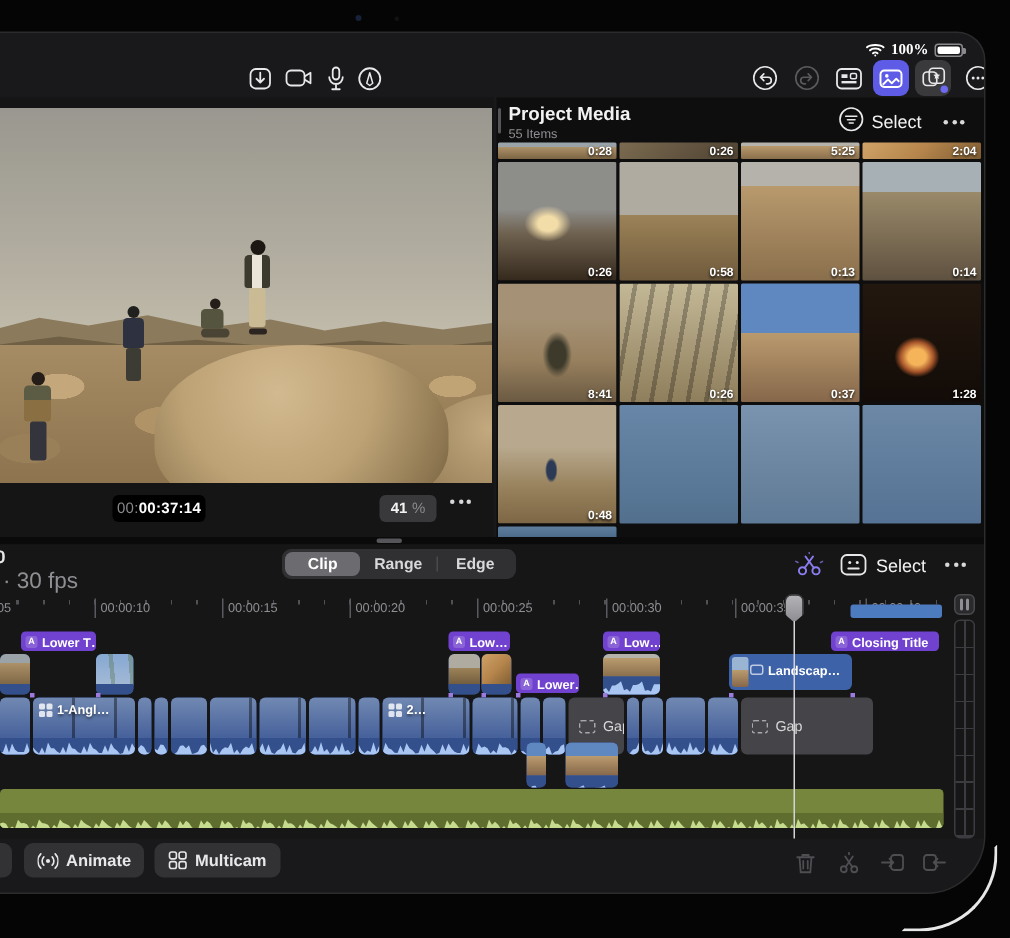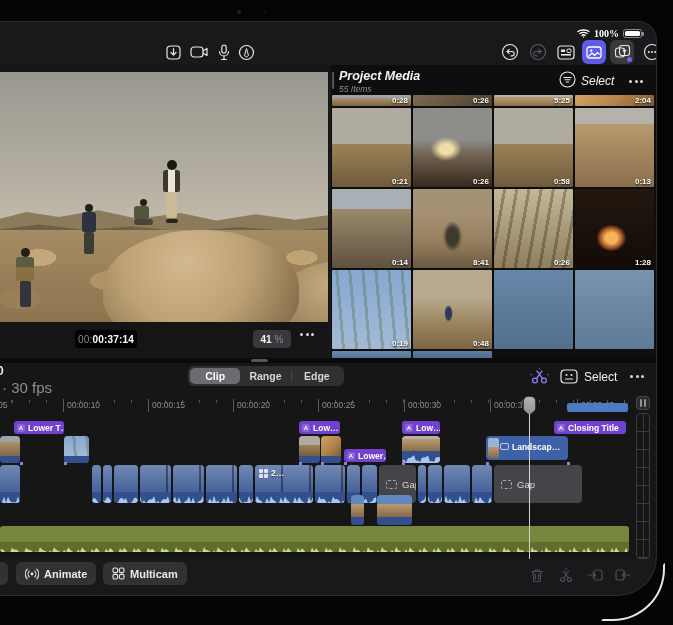--- a/index.html
+++ b/index.html
@@ -63,21 +63,21 @@
   .tc-pill .dimpart { color:#8a8a8e; font-weight:normal; }
   .zoom-pill { position:absolute; left:253px; width:38px; height:18px; background:#39393c; border-radius:4px;
                display:flex; align-items:center; justify-content:center; gap:3px; font-size:10px; }
   .zoom-pill .v { color:#f2f2f2; font-weight:bold; } .zoom-pill .u { color:#8a8a8e; }
   .dots3 { display:flex; gap:2.5px; align-items:center; }
   .dots3 i { width:3px; height:3px; border-radius:50%; background:#d8d8da; display:block; }
   .viewer-more { position:absolute; left:300px; top:8px; }
 
   
   .media-panel { position:absolute; left:331px; top:0; right:0; height:293px; background:#0e0e0f; }
-  .panel-header { position:absolute; left:0; top:2px; right:0; height:27px;font-style:italic; }
+  .panel-header { position:absolute; left:0; top:2px; right:0; height:27px; }
   .ph-accent { position:absolute; left:1px; top:5px; width:2px; height:17px; background:#55555a; border-radius:1px; }
   .ph-title { position:absolute; left:8px; top:2px; font-size:12.5px; font-weight:bold; color:#f2f2f2; }
   .ph-count { position:absolute; left:8px; top:17px; font-size:8.5px; color:#8e8e93; }
   .ph-filter { position:absolute; left:228px; top:4px; }
   .ph-select { position:absolute; left:250px; top:7px; font-size:12px; color:#f2f2f2; }
   .ph-more { position:absolute; left:298px; top:13px; }
   .media-grid { position:absolute; left:1px; top:30px; display:grid; grid-template-columns:repeat(4,79px);
                 grid-template-rows:11px 79px 79px 79px 8px; gap:2px; }
   .media-thumb { position:relative; overflow:hidden; border-radius:1px; }
   .media-thumb .dur { position:absolute; right:3px; bottom:1px; font-size:8px; font-weight:bold; color:#fff; text-shadow:0 1px 2px #000; }
@@ -339,46 +339,43 @@
             </div>
             <div class="media-thumb tone-rockdark">
               <span class="dur">0:26</span>
             </div>
             <div class="media-thumb tone-rocktan">
               <span class="dur">5:25</span>
             </div>
             <div class="media-thumb tone-rockgold">
               <span class="dur">2:04</span>
             </div>
-            <div class="media-thumb tone-hill">
-              <span class="dur">0:21</span>
-            </div>
             <div class="media-thumb tone-sunset">
               <span class="dur">0:26</span>
             </div>
             <div class="media-thumb tone-hill">
               <span class="dur">0:58</span>
             </div>
             <div class="media-thumb tone-rocktan">
               <span class="dur">0:13</span>
             </div>
             <div class="media-thumb tone-rockblur">
               <span class="dur">0:14</span>
             </div>
             <div class="media-thumb tone-person">
               <span class="dur">8:41</span>
             </div>
             <div class="media-thumb tone-trees">
               <span class="dur">0:26</span>
             </div>
+            <div class="media-thumb tone-skyrock">
+              <span class="dur">0:37</span>
+            </div>
             <div class="media-thumb tone-fire">
               <span class="dur">1:28</span>
-            </div>
-            <div class="media-thumb tone-joshua">
-              <span class="dur">0:19</span>
             </div>
             <div class="media-thumb tone-hikers">
               <span class="dur">0:48</span>
             </div>
             <div class="media-thumb tone-striptone1"></div>
             <div class="media-thumb tone-striptone2"></div>
             <div class="media-thumb tone-striptone3"></div>
             <div class="media-thumb tone-striptone4"></div>
           </div>
       </div>
@@ -490,20 +487,35 @@
           <div class="connector" style="left: 344px; top: 43px;"></div>
           <div class="connector" style="left: 402px; top: 43px;"></div>
           <div class="connector" style="left: 486px; top: 43px;"></div>
           <div class="connector" style="left: 567px; top: 43px;"></div>
           <div class="clip" style="left: 0px; width: 20px; top: 46px; height: 38px;">
             <div class="strip"></div>
             <div class="wvwrap"><svg xmlns="http://www.w3.org/2000/svg" width="20" height="11">
                 <path d="M0 11 L0 7.9 L2 7.3 L4 1.7 L6 7.8 L8 1.6 L10 5.9 L12 7.4 L14 7.3 L16 7.3 L18 1.4 L20 7.6 L20 11 Z" fill="#a9c6f2"></path>
               </svg></div>
           </div>
+          <div class="clip" style="left: 22px; width: 68px; top: 46px; height: 38px;">
+            <div class="strip"></div>
+            <div class="wvwrap"><svg xmlns="http://www.w3.org/2000/svg" width="68" height="11">
+                <path d="M0 11 L0 4.4 L2 6.5 L4 8.4 L6 4.3 L8 8.3 L10 1.0 L12 4.9 L14 4.8 L16 7.0 L18 8.2 L20 3.8 L22 8.0 L24 1.0 L26 4.8 L28 5.3 L30 7.5 L32 8.1 L34 3.3 L36 7.7 L38 1.1 L40 4.8 L42 5.8 L44 8.0 L46 8.0 L48 2.8 L50 7.4 L52 1.3 L54 4.8 L56 6.3 L58 8.6 L60 8.0 L62 2.4 L64 7.1 L66 1.5 L68 4.9 L68 11 Z" fill="#a9c6f2"></path>
+              </svg></div>
+            <div class="mcrow">
+              <div class="mcbadge">
+                <i></i>
+                <i></i>
+                <i></i>
+                <i></i>
+              </div>
+              <span class="cliplabel">1-Angl…</span>
+            </div>
+          </div>
           <div class="clip" style="left: 92px; width: 9px; top: 46px; height: 38px;">
             <div class="strip"></div>
             <div class="wvwrap"><svg xmlns="http://www.w3.org/2000/svg" width="9" height="11">
                 <path d="M0 11 L0 5.2 L2 2.7 L4 4.0 L6 7.6 L8 7.9 L9 11 Z" fill="#a9c6f2"></path>
               </svg></div>
           </div>
           <div class="clip" style="left: 103px; width: 9px; top: 46px; height: 38px;">
             <div class="strip"></div>
             <div class="wvwrap"><svg xmlns="http://www.w3.org/2000/svg" width="9" height="11">
                 <path d="M0 11 L0 5.1 L2 6.1 L4 2.3 L6 2.7 L8 6.1 L9 11 Z" fill="#a9c6f2"></path>

